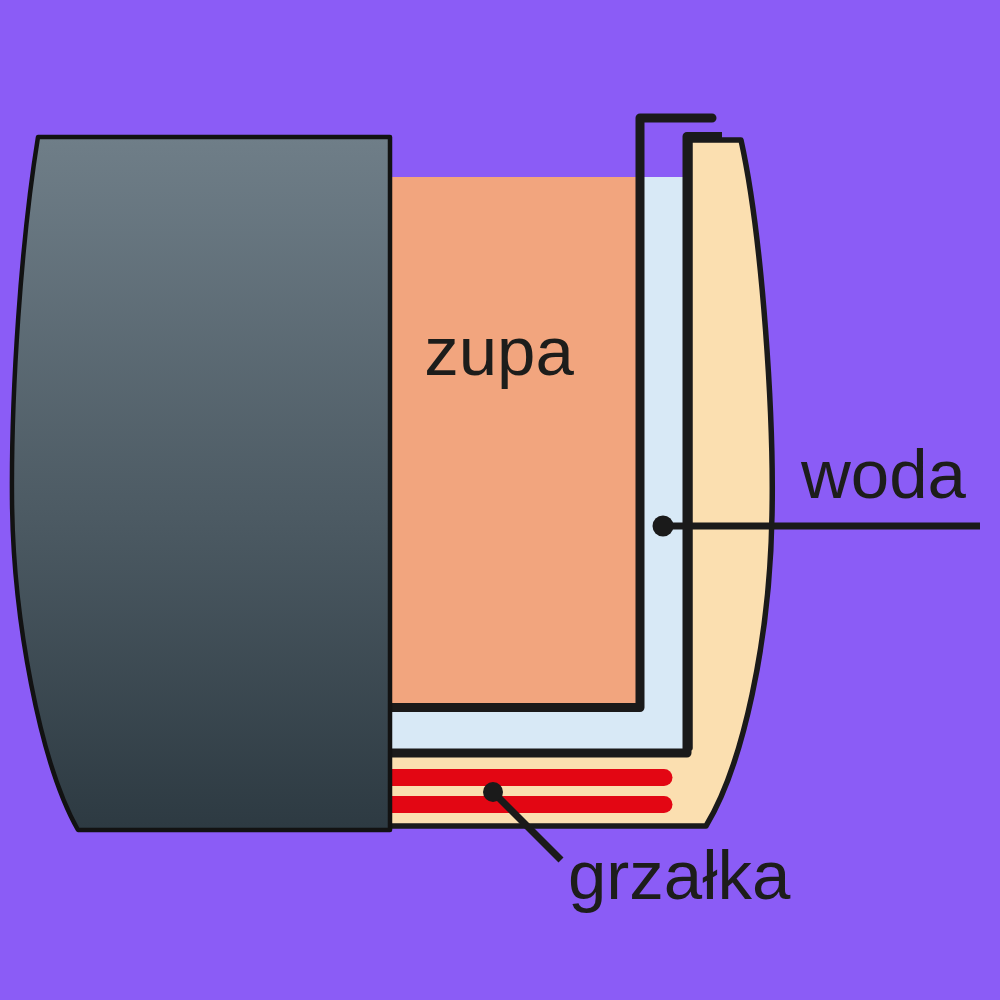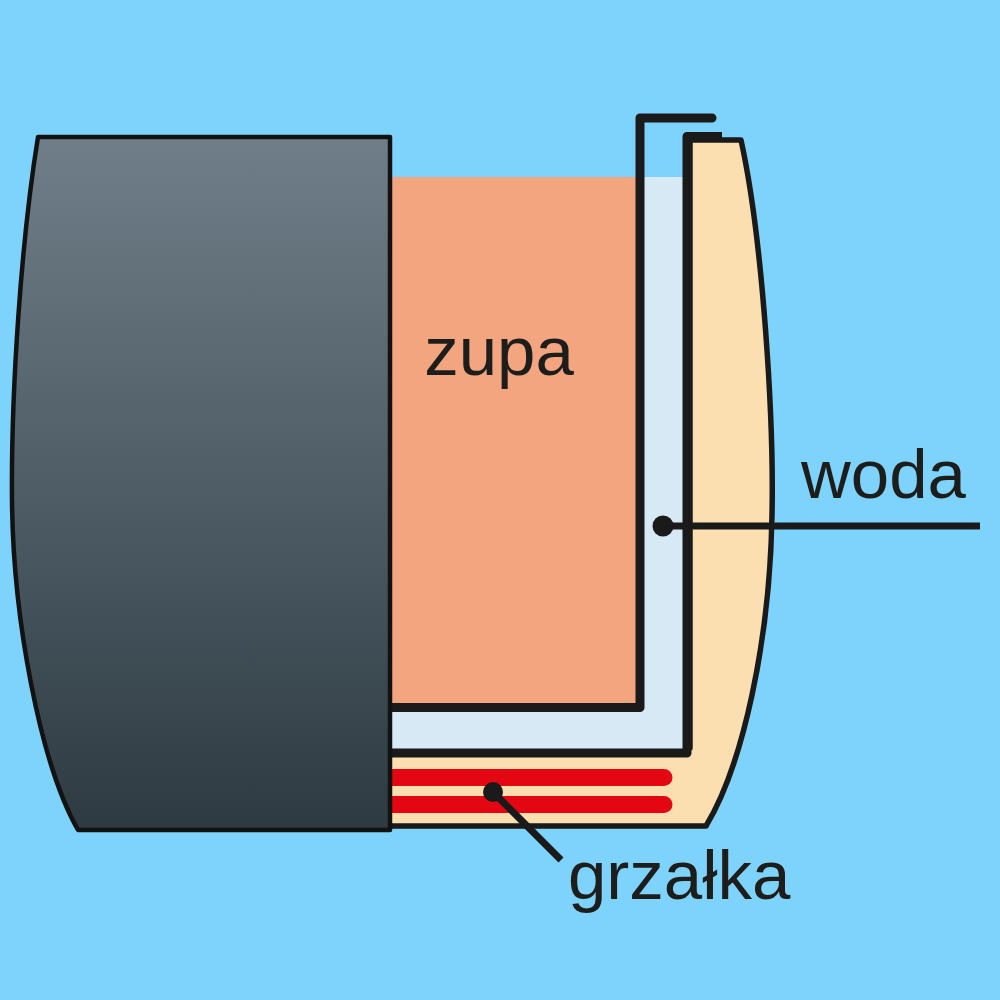--- a/index.html
+++ b/index.html
@@ -7,21 +7,21 @@
     padding: 0;
     background: #ffffff;
     width: 1000px;
     height: 1000px;
     overflow: hidden;
   }
   .stage {
     position: relative;
     width: 1000px;
     height: 1000px;
-    background: #7dd3fc;
+    background: #8b5cf6;
   }
   svg { display: block; }
   .outline-stroke { stroke: #1a1a1a; }
   .thin-outline { stroke: #121212; }
   .label {
     font-family: "Liberation Sans", "DejaVu Sans", sans-serif;
     font-size: 69px;
     fill: #1d1d1b;
     font-weight: 400;
   }

